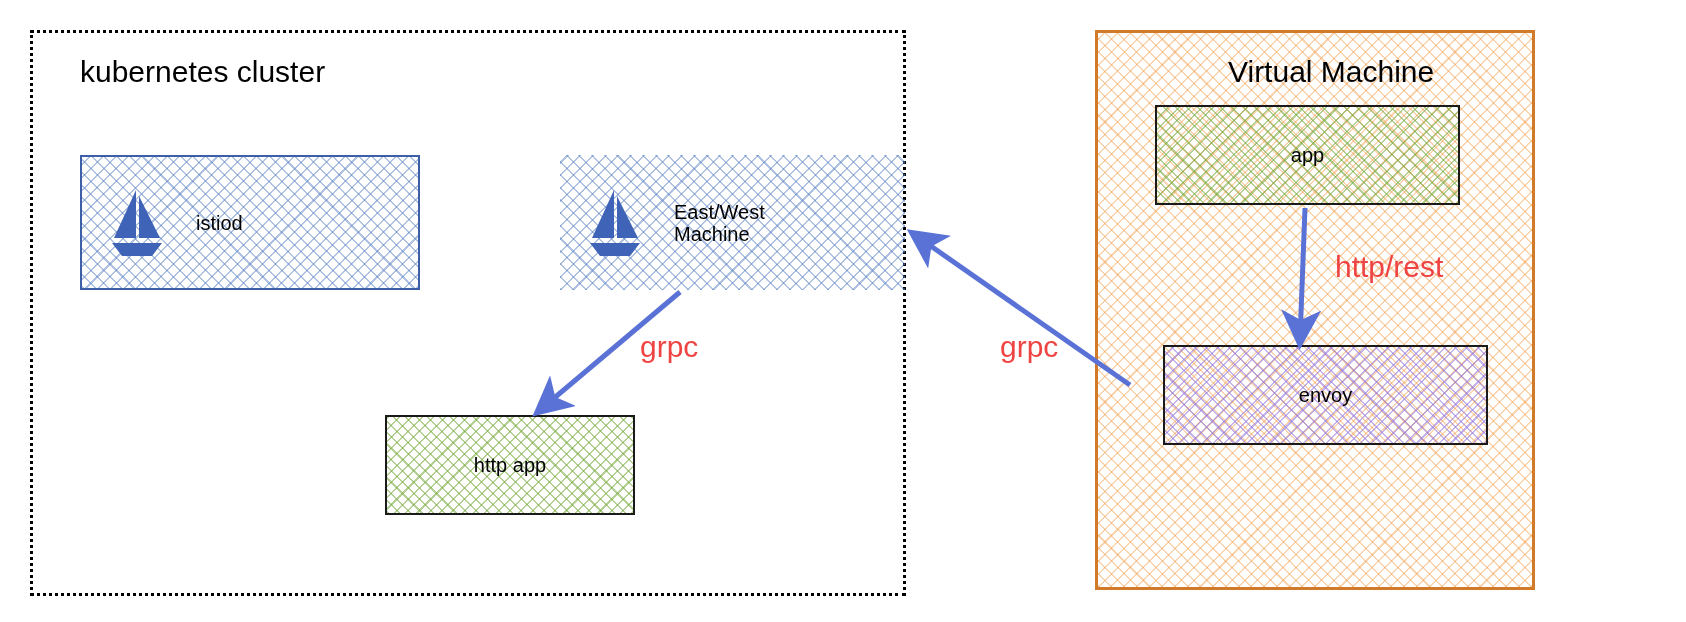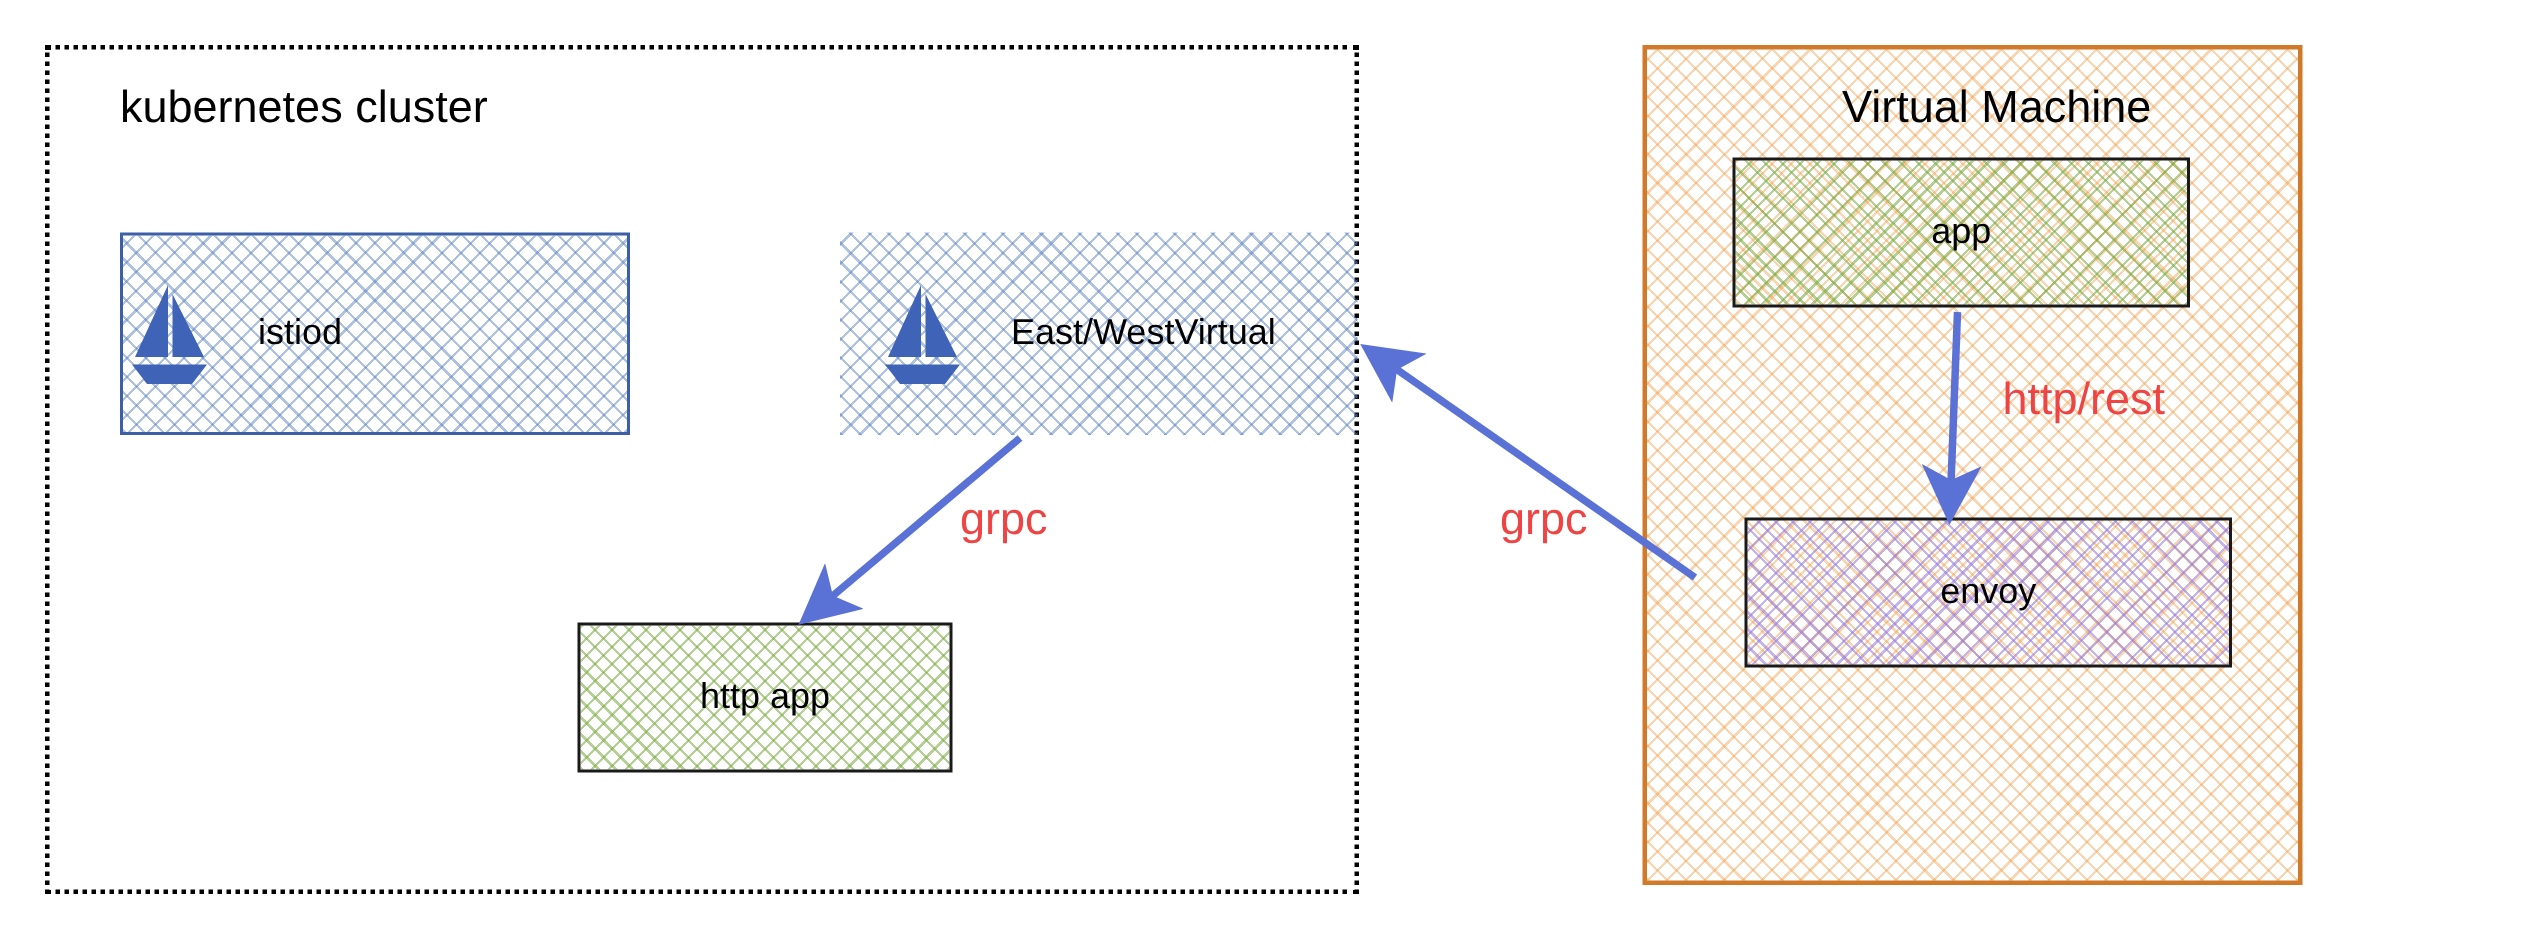--- a/index.html
+++ b/index.html
@@ -28,21 +28,21 @@
   }
   .box {
     position: absolute;
     border: 2px solid #1a1a1a;
     box-sizing: border-box;
     display: flex;
     align-items: center;
     justify-content: center;
   }
   .box-label {
-    font-size: 24px;
+    font-size: 20px;
     font-weight: 400;
     padding: 0 12px;
     line-height: 1.1;
     z-index: 2;
   }
   .hatch-blue {
     background-color: rgba(230,238,250,0.0);
     background-image:
       repeating-linear-gradient(45deg, rgba(80,120,190,0.45) 0 1.5px, transparent 1.5px 9px),
       repeating-linear-gradient(-45deg, rgba(80,120,190,0.45) 0 1.5px, transparent 1.5px 9px);
@@ -80,53 +80,53 @@
     width: 1686px; height: 622px;
     pointer-events: none;
   }
   .edge-label {
     position: absolute;
     font-size: 30px;
     color: #ef4444;
   }
   .twoline {
     display: flex;
-    flex-direction: row;
+    flex-direction: column;
     align-items: flex-start;
   }
 </style>
 </head>
 <body>
 
 <div class="stage">
 
   <div class="container" style="left:30px; top:30px; width:870px; height:560px;"></div>
   <div class="container-label" style="left:80px; top:55px;">kubernetes cluster</div>
 
   <div class="box hatch-orange" style="left:1095px; top:30px; width:440px; height:560px; border-width:3px;"></div>
   <div class="container-label" style="left:1228px; top:55px;">Virtual Machine</div>
 
-  <div class="box hatch-blue" style="left:80px; top:155px; width:340px; height:135px; justify-content:flex-start; ">
+  <div class="box hatch-blue" style="left:80px; top:155px; width:340px; height:135px; justify-content:flex-start; padding-left:24px;">
     <svg class="sail-icon" viewBox="0 0 60 70">
       <path d="M30 2 L30 50 L8 50 Z" fill="#3f63b6"></path>
       <path d="M33 8 L33 50 L54 50 Z" fill="#3f63b6"></path>
       <path d="M6 55 L56 55 L46 68 L16 68 Z" fill="#3f63b6"></path>
     </svg>
     <span class="box-label">istiod</span>
   </div>
 
   <div class="box hatch-blue" style="left:560px; top:155px; width:345px; height:135px; justify-content:flex-start; padding-left:24px; border:none;">
     <svg class="sail-icon" viewBox="0 0 60 70">
       <path d="M30 2 L30 50 L8 50 Z" fill="#3f63b6"></path>
       <path d="M33 8 L33 50 L54 50 Z" fill="#3f63b6"></path>
       <path d="M6 55 L56 55 L46 68 L16 68 Z" fill="#3f63b6"></path>
     </svg>
     <span class="box-label twoline">
       <span>East/West</span>
-      <span>Virtual</span>
+      <span>Machine</span>
     </span>
   </div>
 
   <div class="box hatch-green" style="left:385px; top:415px; width:250px; height:100px;">
     <span class="box-label">http app</span>
   </div>
 
   <div class="box hatch-green" style="left:1155px; top:105px; width:305px; height:100px;">
     <span class="box-label">app</span>
   </div>

